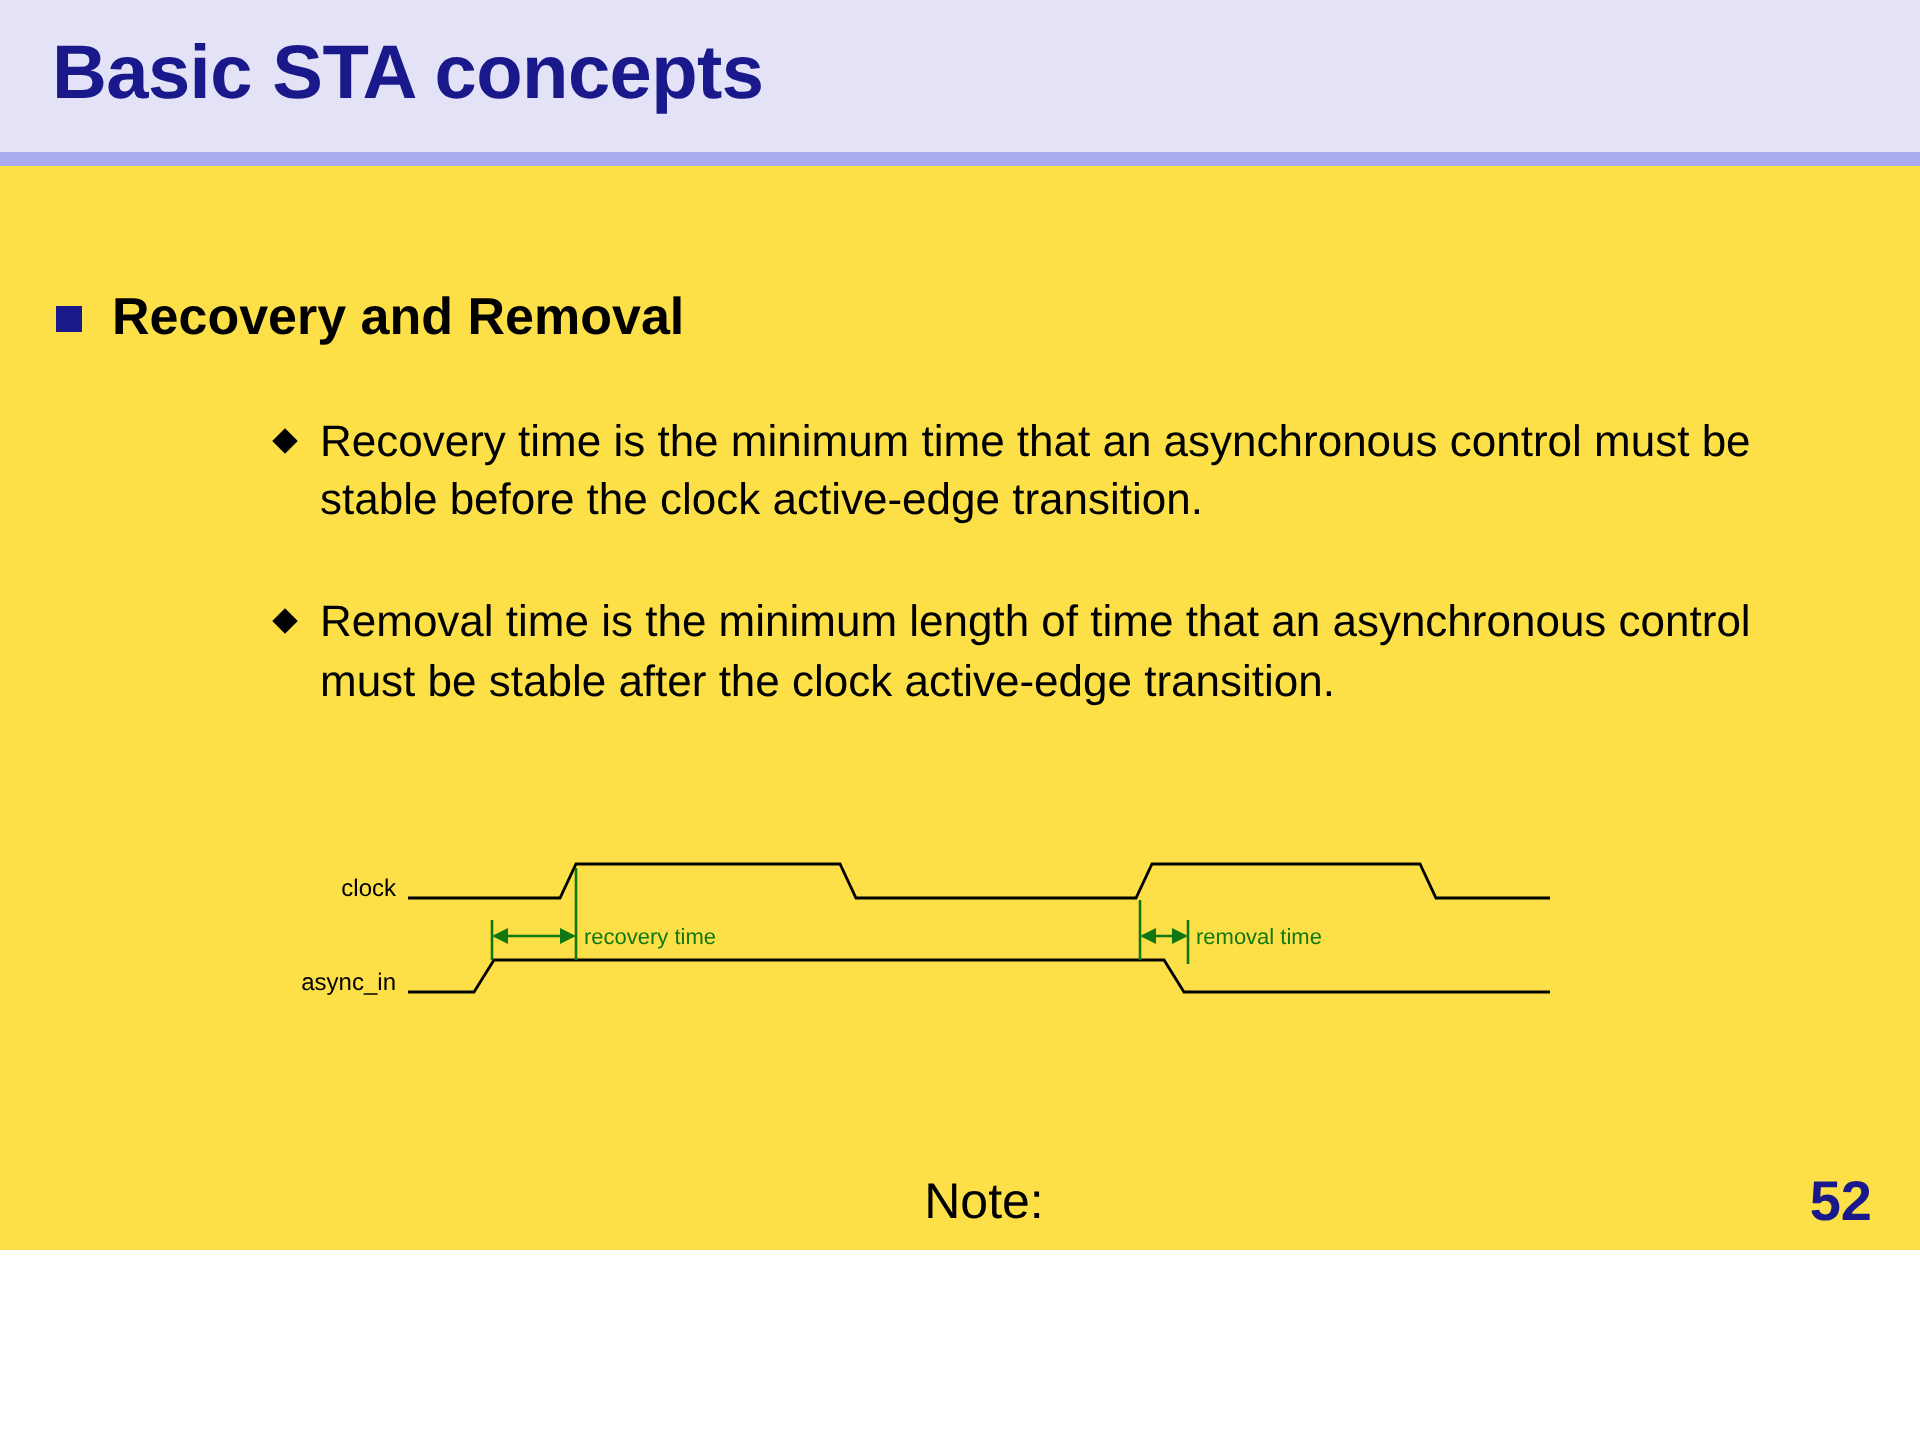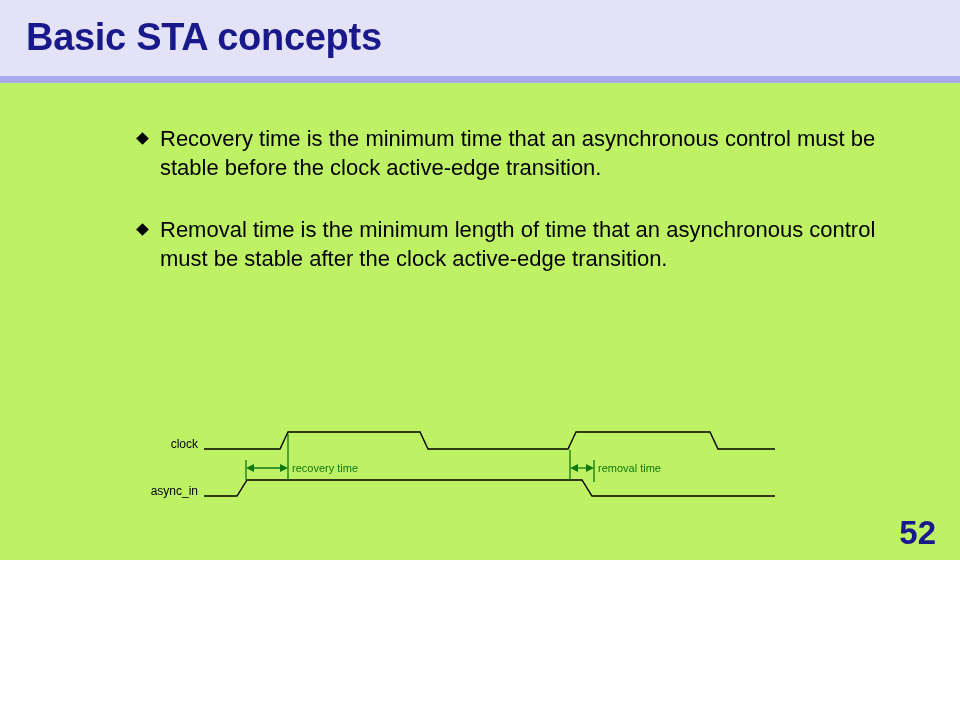--- a/index.html
+++ b/index.html
@@ -8,22 +8,22 @@
     width: 960px;
     height: 720px;
     overflow: hidden;
     background: #ffffff;
     font-family: "Liberation Sans", sans-serif;
   }
 
   #slide {
     position: relative;
     width: 960px;
-    height: 560px;
-    background: #bef264;
+    height: 625px;
+    background: #fde047;
     overflow: hidden;
   }
 
   
   #title-bar {
     position: absolute;
     left: 0;
     top: 0;
     width: 960px;
     height: 76px;
@@ -136,37 +136,41 @@
     width: 1200px;
     font-size: 29px;
     color: #000000;
     white-space: nowrap;
   }
 
   #page-number {
     position: absolute;
     right: 24px;
     bottom: 8px;
-    font-size: 33px;
+    font-size: 28px;
     font-weight: bold;
     color: #19198c;
   }
 </style>
 </head>
 <body>
 
 <div id="slide">
 
   <div id="title-bar">
     <div id="slide-title">Basic STA concepts</div>
   </div>
   <div id="title-divider"></div>
 
   <div id="body-content">
 
+    <div class="l1-row">
+      <div class="sq-bullet"></div>
+      <div class="l1-text">Recovery and Removal</div>
+    </div>
 
     <div class="l2-row">
       <div class="dia-bullet"></div>
       <div class="l2-text">Recovery time is the minimum time that an asynchronous control must be stable before the clock active-edge transition.</div>
     </div>
 
     <div class="l2-row">
       <div class="dia-bullet"></div>
       <div class="l2-text">Removal time is the minimum length of time that an asynchronous control must be stable after the clock active-edge transition.</div>
     </div>

